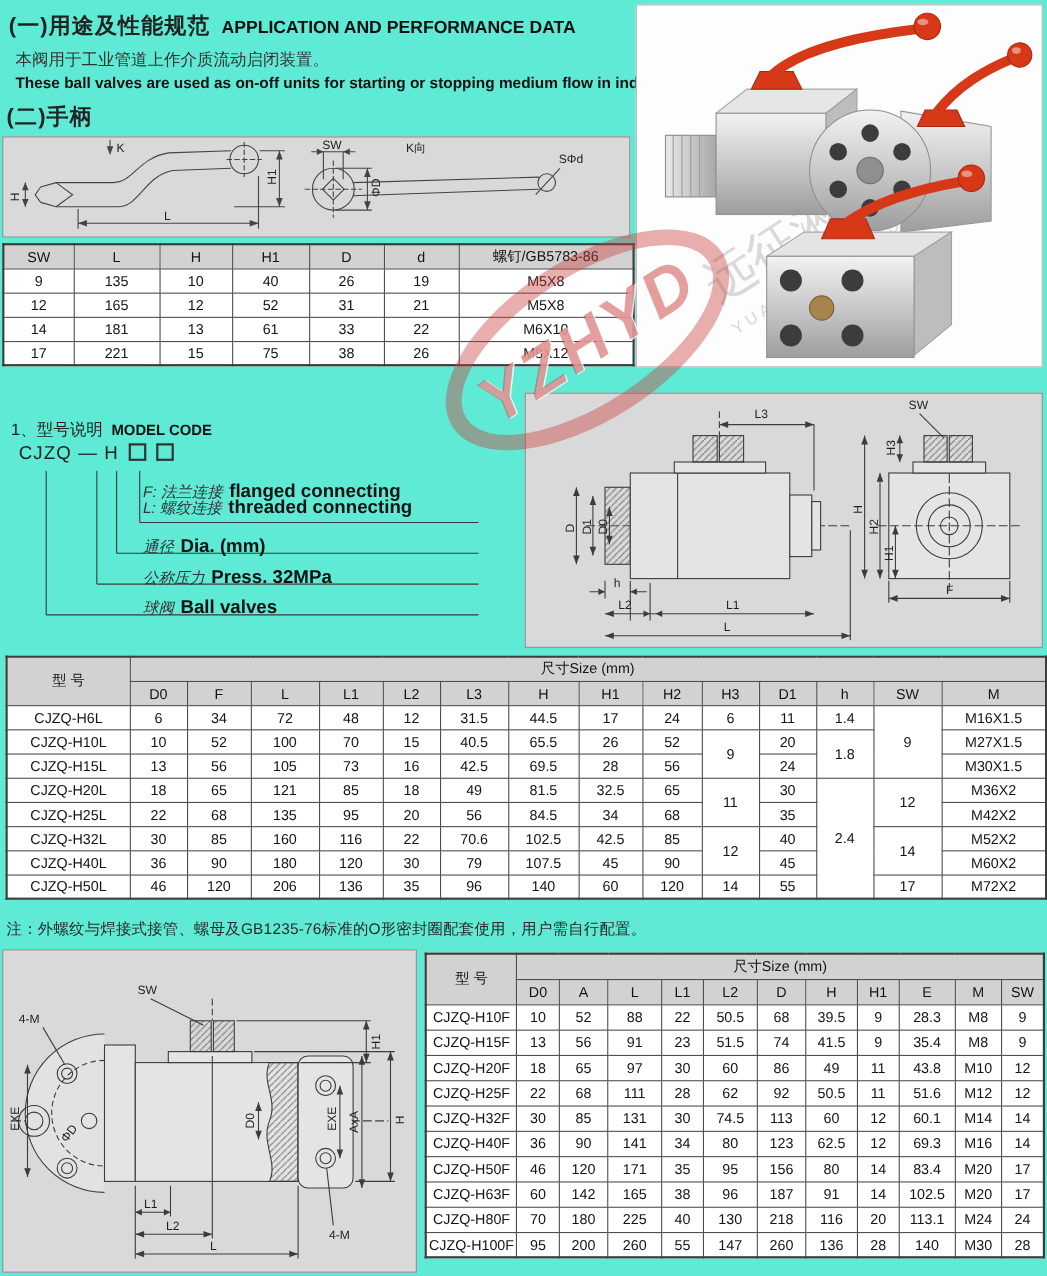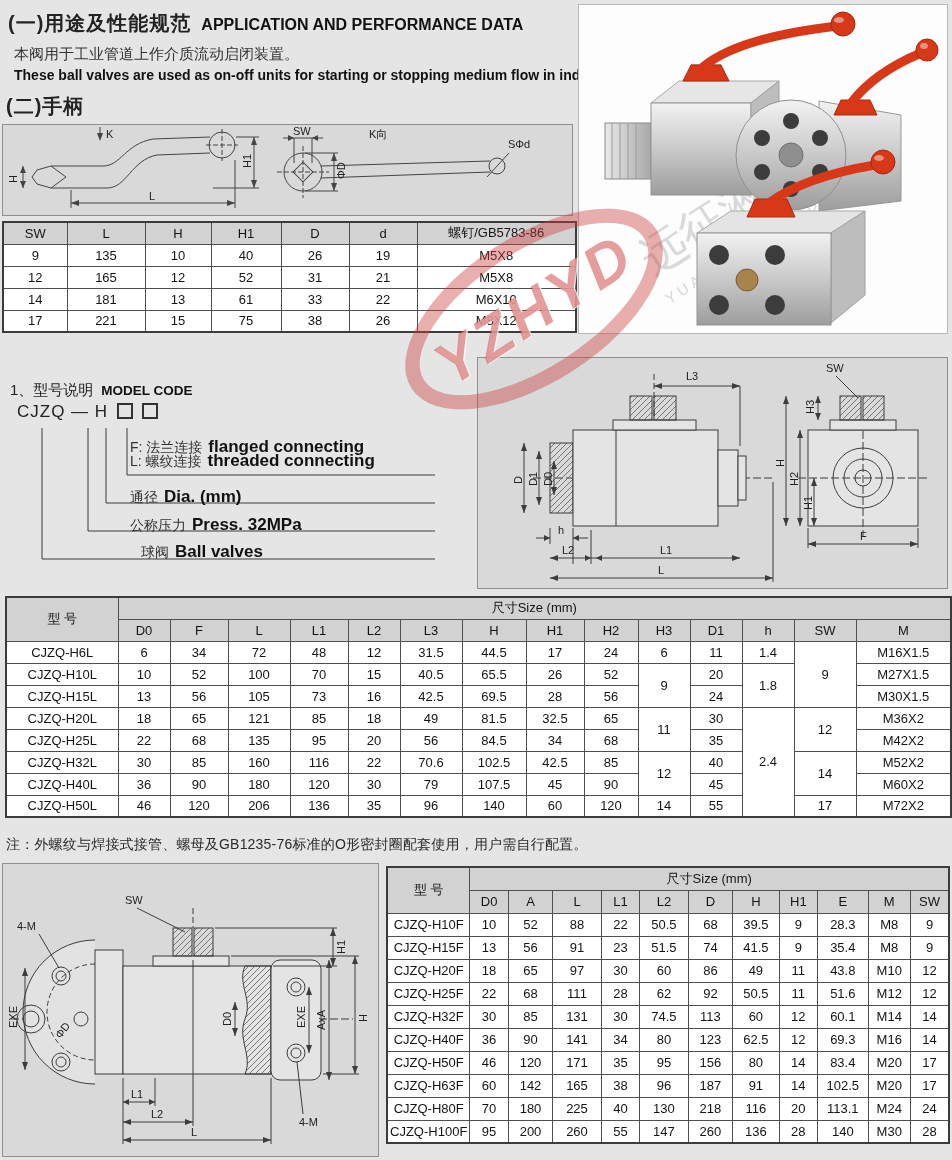--- a/index.html
+++ b/index.html
@@ -1,35 +1,35 @@
 <!DOCTYPE html>
 <html><head>
 <meta charset="utf-8">
 <style>
   *{margin:0;padding:0;box-sizing:border-box;}
   html,body{background:#ffffff;}
   body{font-family:"Liberation Sans","DejaVu Sans",sans-serif;color:#1a1a1a;}
-  #page{position:relative;width:952px;height:1160px;background:#e5e5e5;overflow:hidden;}
+  #page{position:relative;width:952px;height:1160px;background:#5eead4;overflow:hidden;}
   .abs{position:absolute;}
   .h-zh{font-size:20px;font-weight:600;letter-spacing:1px;color:#222;}
   .h-en{font-size:16px;font-weight:bold;margin-left:10px;color:#111;}
   .sub-zh{font-size:15px;color:#222;}
   .sub-en{font-size:13.5px;font-weight:bold;margin-left:8px;color:#111;}
   .body-zh{font-size:15px;color:#333;}
   .body-en{font-size:14px;font-weight:bold;color:#111;}
   .dwg{position:absolute;background:#d9d9d9;border:1px solid #8f8f8f;}
   .dwg svg text{font-family:"Liberation Sans",sans-serif;font-size:11px;fill:#222;}
   .photo{position:absolute;background:#fdfdfd;border:1px solid #b7b7b7;}
   table.dtable{border-collapse:collapse;table-layout:fixed;background:#fff;border:2px solid #3c3c3c;}
   table.dtable td{border:1px solid #4f4f4f;text-align:center;vertical-align:middle;
     font-size:13px;color:#141414;height:22px;padding:0 1px;white-space:nowrap;overflow:hidden;}
   table.dtable tbody.thd td{background:#d2d2d2;}
   table.t-flange td{height:23px;}
   .code-label{position:absolute;white-space:nowrap;}
-  .code-label .zh{font-size:14px;color:#333;}
+  .code-label .zh{font-size:14px;color:#333;font-style:italic;}
   .code-label .en{font-size:17px;font-weight:bold;margin-left:6px;color:#111;}
   .model-line{position:absolute;font-size:17px;font-weight:normal;letter-spacing:1px;color:#222;}
   .code-box{display:inline-block;width:16px;height:16px;border:2px solid #333;margin-left:9px;vertical-align:-2px;}
   .note-line{position:absolute;font-size:14px;color:#2a2a2a;letter-spacing:.2px;}
   .badge{position:absolute;left:388px;top:236px;width:292px;height:146px;
     border:15px solid rgba(202,62,62,.42);border-radius:50%;
     transform:rotate(-33deg);z-index:40;pointer-events:none;
     display:flex;align-items:center;justify-content:center;}
   .badge span{font-size:60px;font-weight:bold;font-style:italic;letter-spacing:4px;
     color:rgba(202,62,62,.5);text-shadow:1px 1px 0 rgba(255,255,255,.8);}
@@ -270,21 +270,21 @@
   </div>
   <div class="code-label" style="left:130px;top:451px;">
     <span class="zh">L: 螺纹连接</span><span class="en">threaded connecting</span>
   </div>
   <div class="code-label" style="left:130px;top:487px;">
     <span class="zh">通径</span><span class="en">Dia. (mm)</span>
   </div>
   <div class="code-label" style="left:130px;top:515px;">
     <span class="zh">公称压力</span><span class="en">Press.  32MPa</span>
   </div>
-  <div class="code-label" style="left:130px;top:542px;margin-left:11px;">
+  <div class="code-label" style="left:130px;top:542px;">
     <span class="zh">球阀</span><span class="en">Ball valves</span>
   </div>
 
   <div class="dwg" style="left:477px;top:357px;width:471px;height:232px;">
     <svg width="469" height="230" viewBox="0 0 469 230">
       <defs>
         <pattern id="hat1" patternUnits="userSpaceOnUse" width="6" height="6">
           <path d="M0,6 L6,0" stroke="#777" stroke-width="1"></path>
         </pattern>
       </defs>

